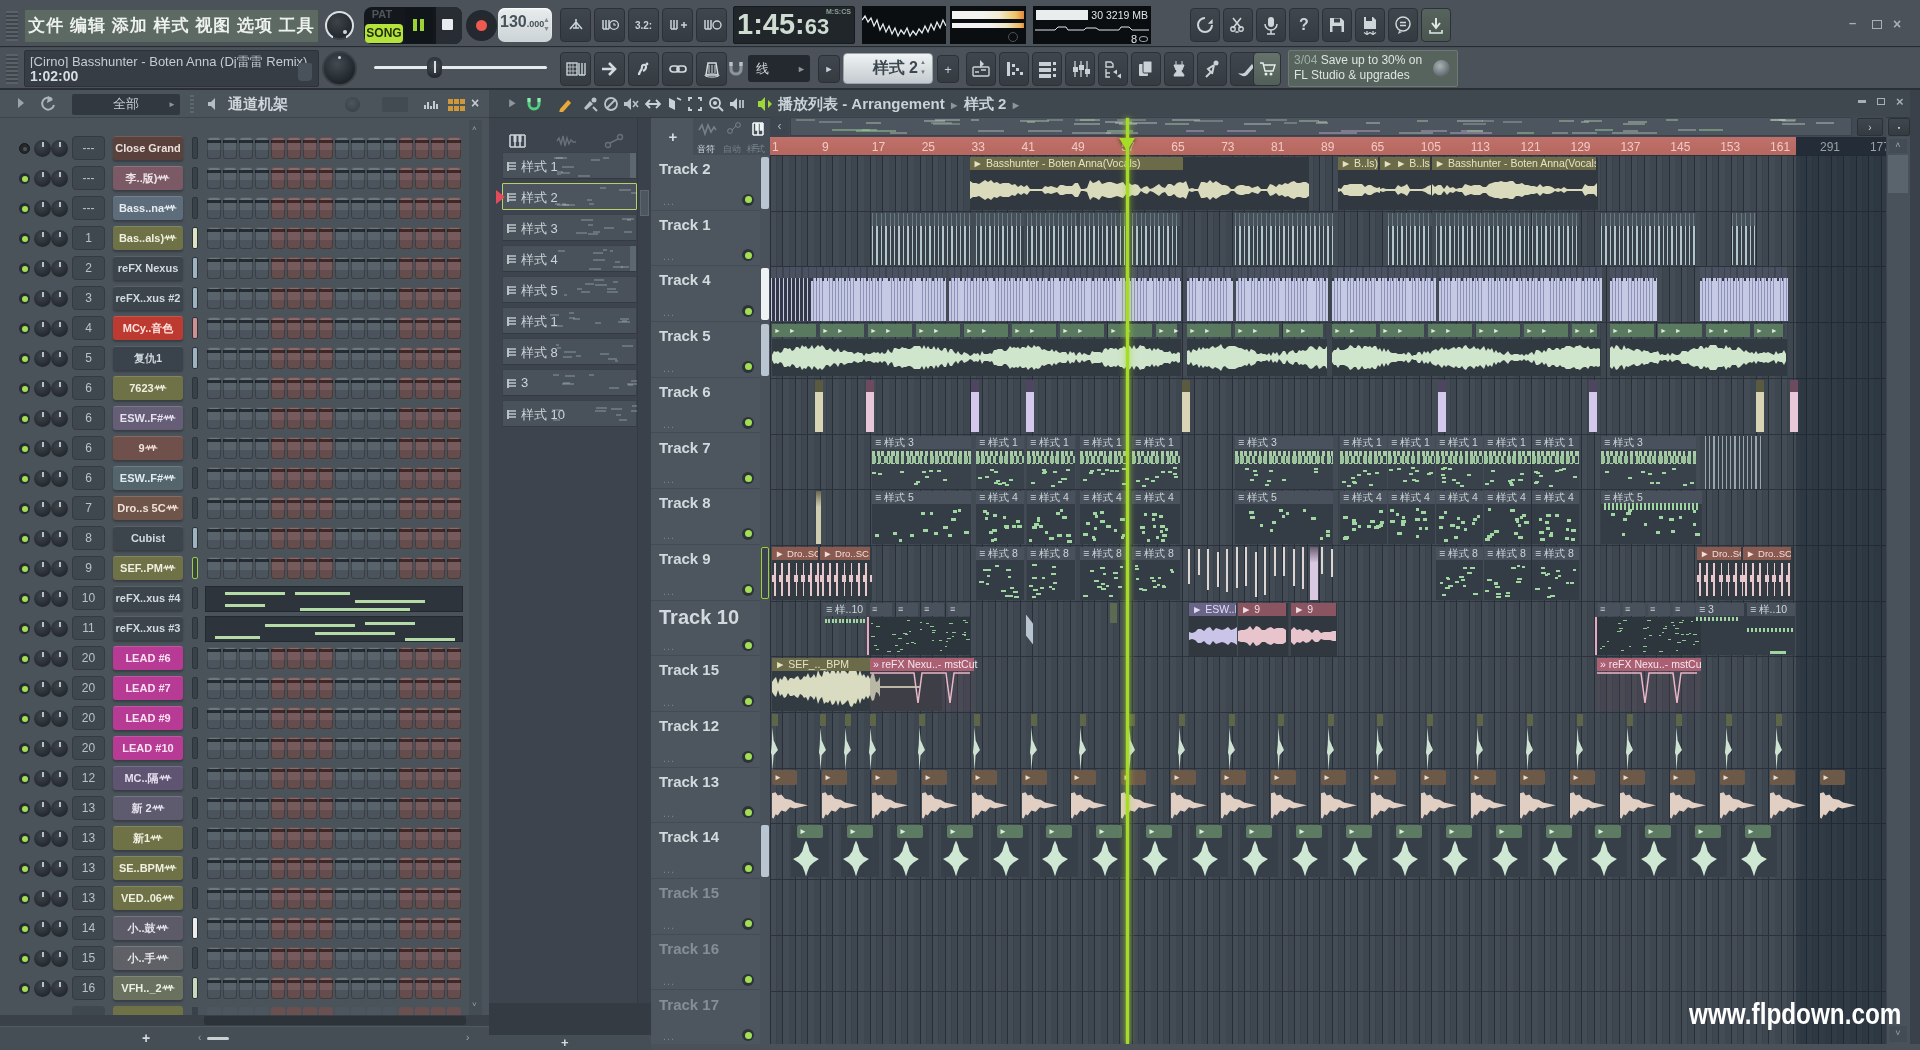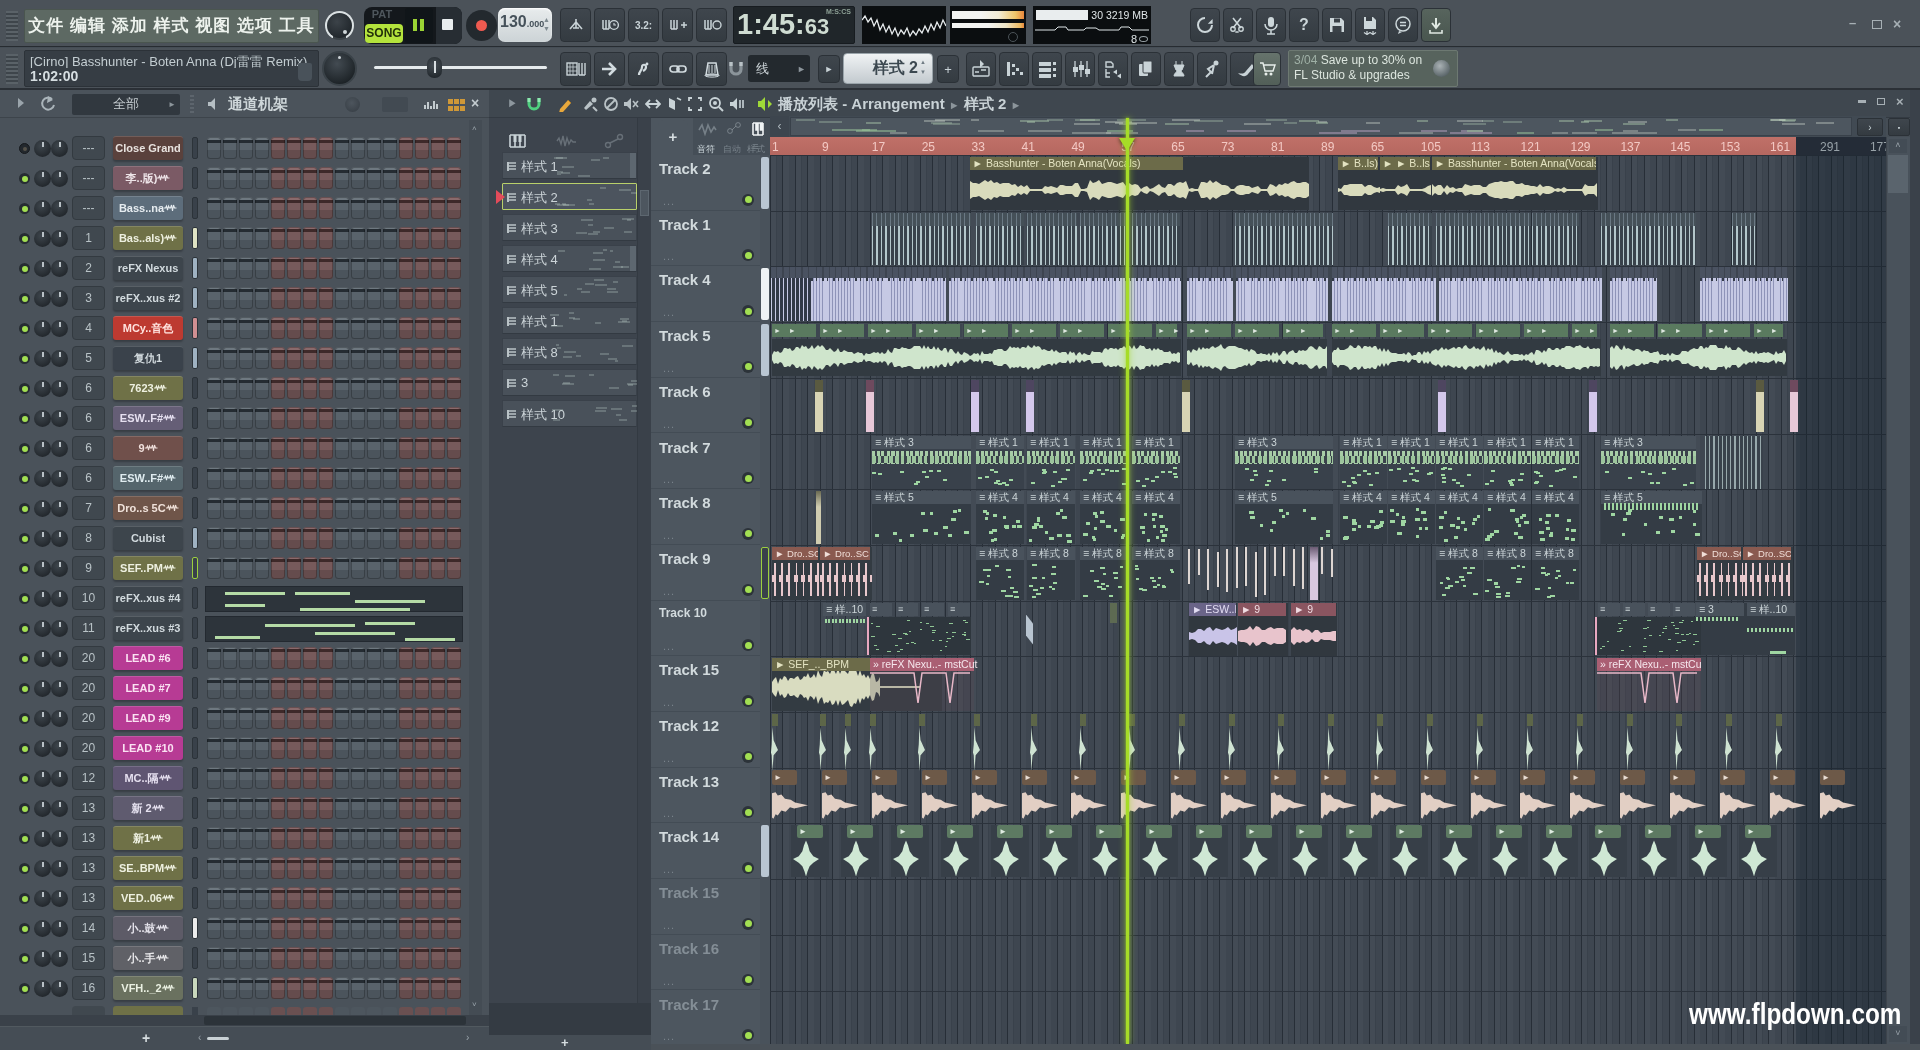--- a/index.html
+++ b/index.html
@@ -1380,21 +1380,21 @@
 <div class="a" style="left:659px;top:494.2px;width:90px;height:17px;color:#d2dadd;font-size:15px;font-weight:bold">Track 8</div>
 <div class="a" style="left:663px;top:528.9px;width:20px;height:10px;color:#78828a;font-size:11px;letter-spacing:1px">...</div>
 <div class="a" style="left:742px;top:527.9px;width:12px;height:12px;border-radius:50%;background:#2c3339"></div>
 <div class="a" style="left:744.5px;top:530.4px;width:7px;height:7px;border-radius:50%;background:#a2df52"></div>
 <div class="a" style="left:651px;top:544.9px;width:119px;height:55.7px;border-bottom:1px solid #434c55"></div>
 <div class="a" style="left:659px;top:549.9px;width:90px;height:17px;color:#d2dadd;font-size:15px;font-weight:bold">Track 9</div>
 <div class="a" style="left:663px;top:584.6px;width:20px;height:10px;color:#78828a;font-size:11px;letter-spacing:1px">...</div>
 <div class="a" style="left:742px;top:583.6px;width:12px;height:12px;border-radius:50%;background:#2c3339"></div>
 <div class="a" style="left:744.5px;top:586.1px;width:7px;height:7px;border-radius:50%;background:#a2df52"></div>
 <div class="a" style="left:651px;top:600.6px;width:119px;height:55.7px;border-bottom:1px solid #434c55"></div>
-<div class="a" style="left:659px;top:605.6px;width:90px;height:17px;color:#d2dadd;font-size:12px;font-weight:bold">Track 10</div>
+<div class="a" style="left:659px;top:605.6px;width:90px;height:17px;color:#d2dadd;font-size:20px;font-weight:bold">Track 10</div>
 <div class="a" style="left:663px;top:640.3px;width:20px;height:10px;color:#78828a;font-size:11px;letter-spacing:1px">...</div>
 <div class="a" style="left:742px;top:639.3px;width:12px;height:12px;border-radius:50%;background:#2c3339"></div>
 <div class="a" style="left:744.5px;top:641.8px;width:7px;height:7px;border-radius:50%;background:#a2df52"></div>
 <div class="a" style="left:651px;top:656.3px;width:119px;height:55.7px;border-bottom:1px solid #434c55"></div>
 <div class="a" style="left:659px;top:661.3px;width:90px;height:17px;color:#d2dadd;font-size:15px;font-weight:bold">Track 15</div>
 <div class="a" style="left:663px;top:696.0px;width:20px;height:10px;color:#78828a;font-size:11px;letter-spacing:1px">...</div>
 <div class="a" style="left:742px;top:695.0px;width:12px;height:12px;border-radius:50%;background:#2c3339"></div>
 <div class="a" style="left:744.5px;top:697.5px;width:7px;height:7px;border-radius:50%;background:#a2df52"></div>
 <div class="a" style="left:651px;top:712.0px;width:119px;height:55.7px;border-bottom:1px solid #434c55"></div>
 <div class="a" style="left:659px;top:717.0px;width:90px;height:17px;color:#d2dadd;font-size:15px;font-weight:bold">Track 12</div>

